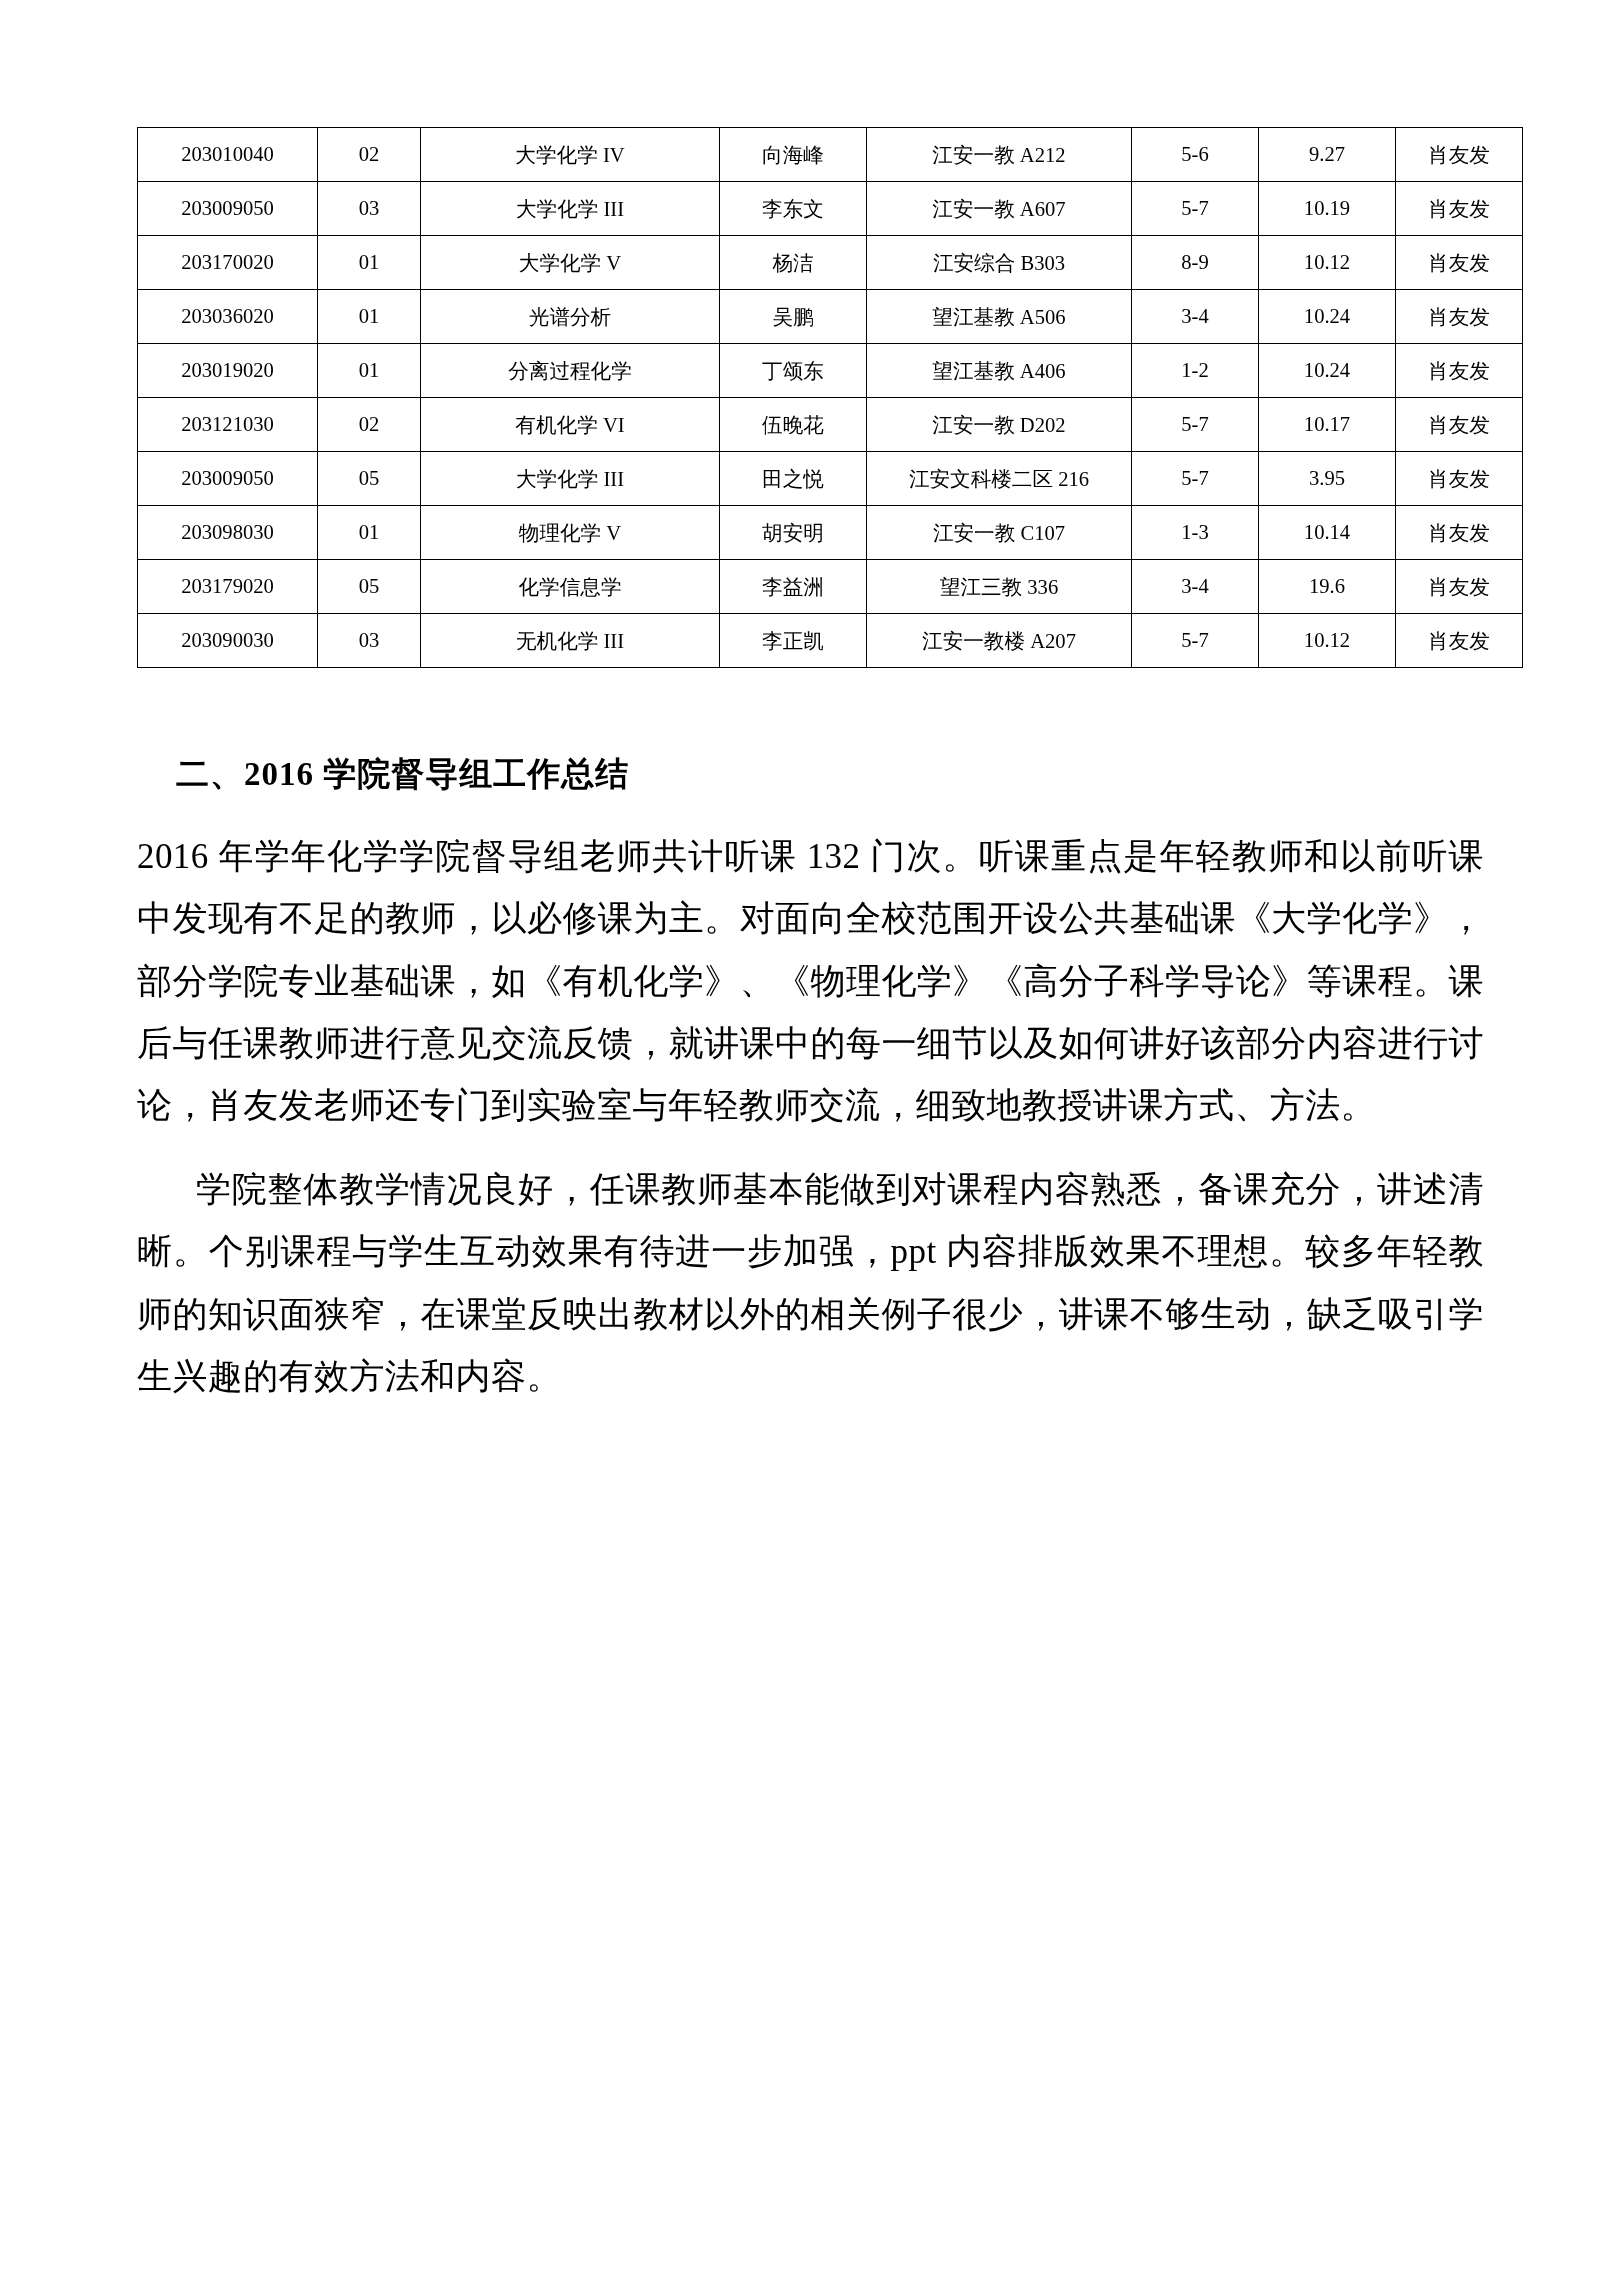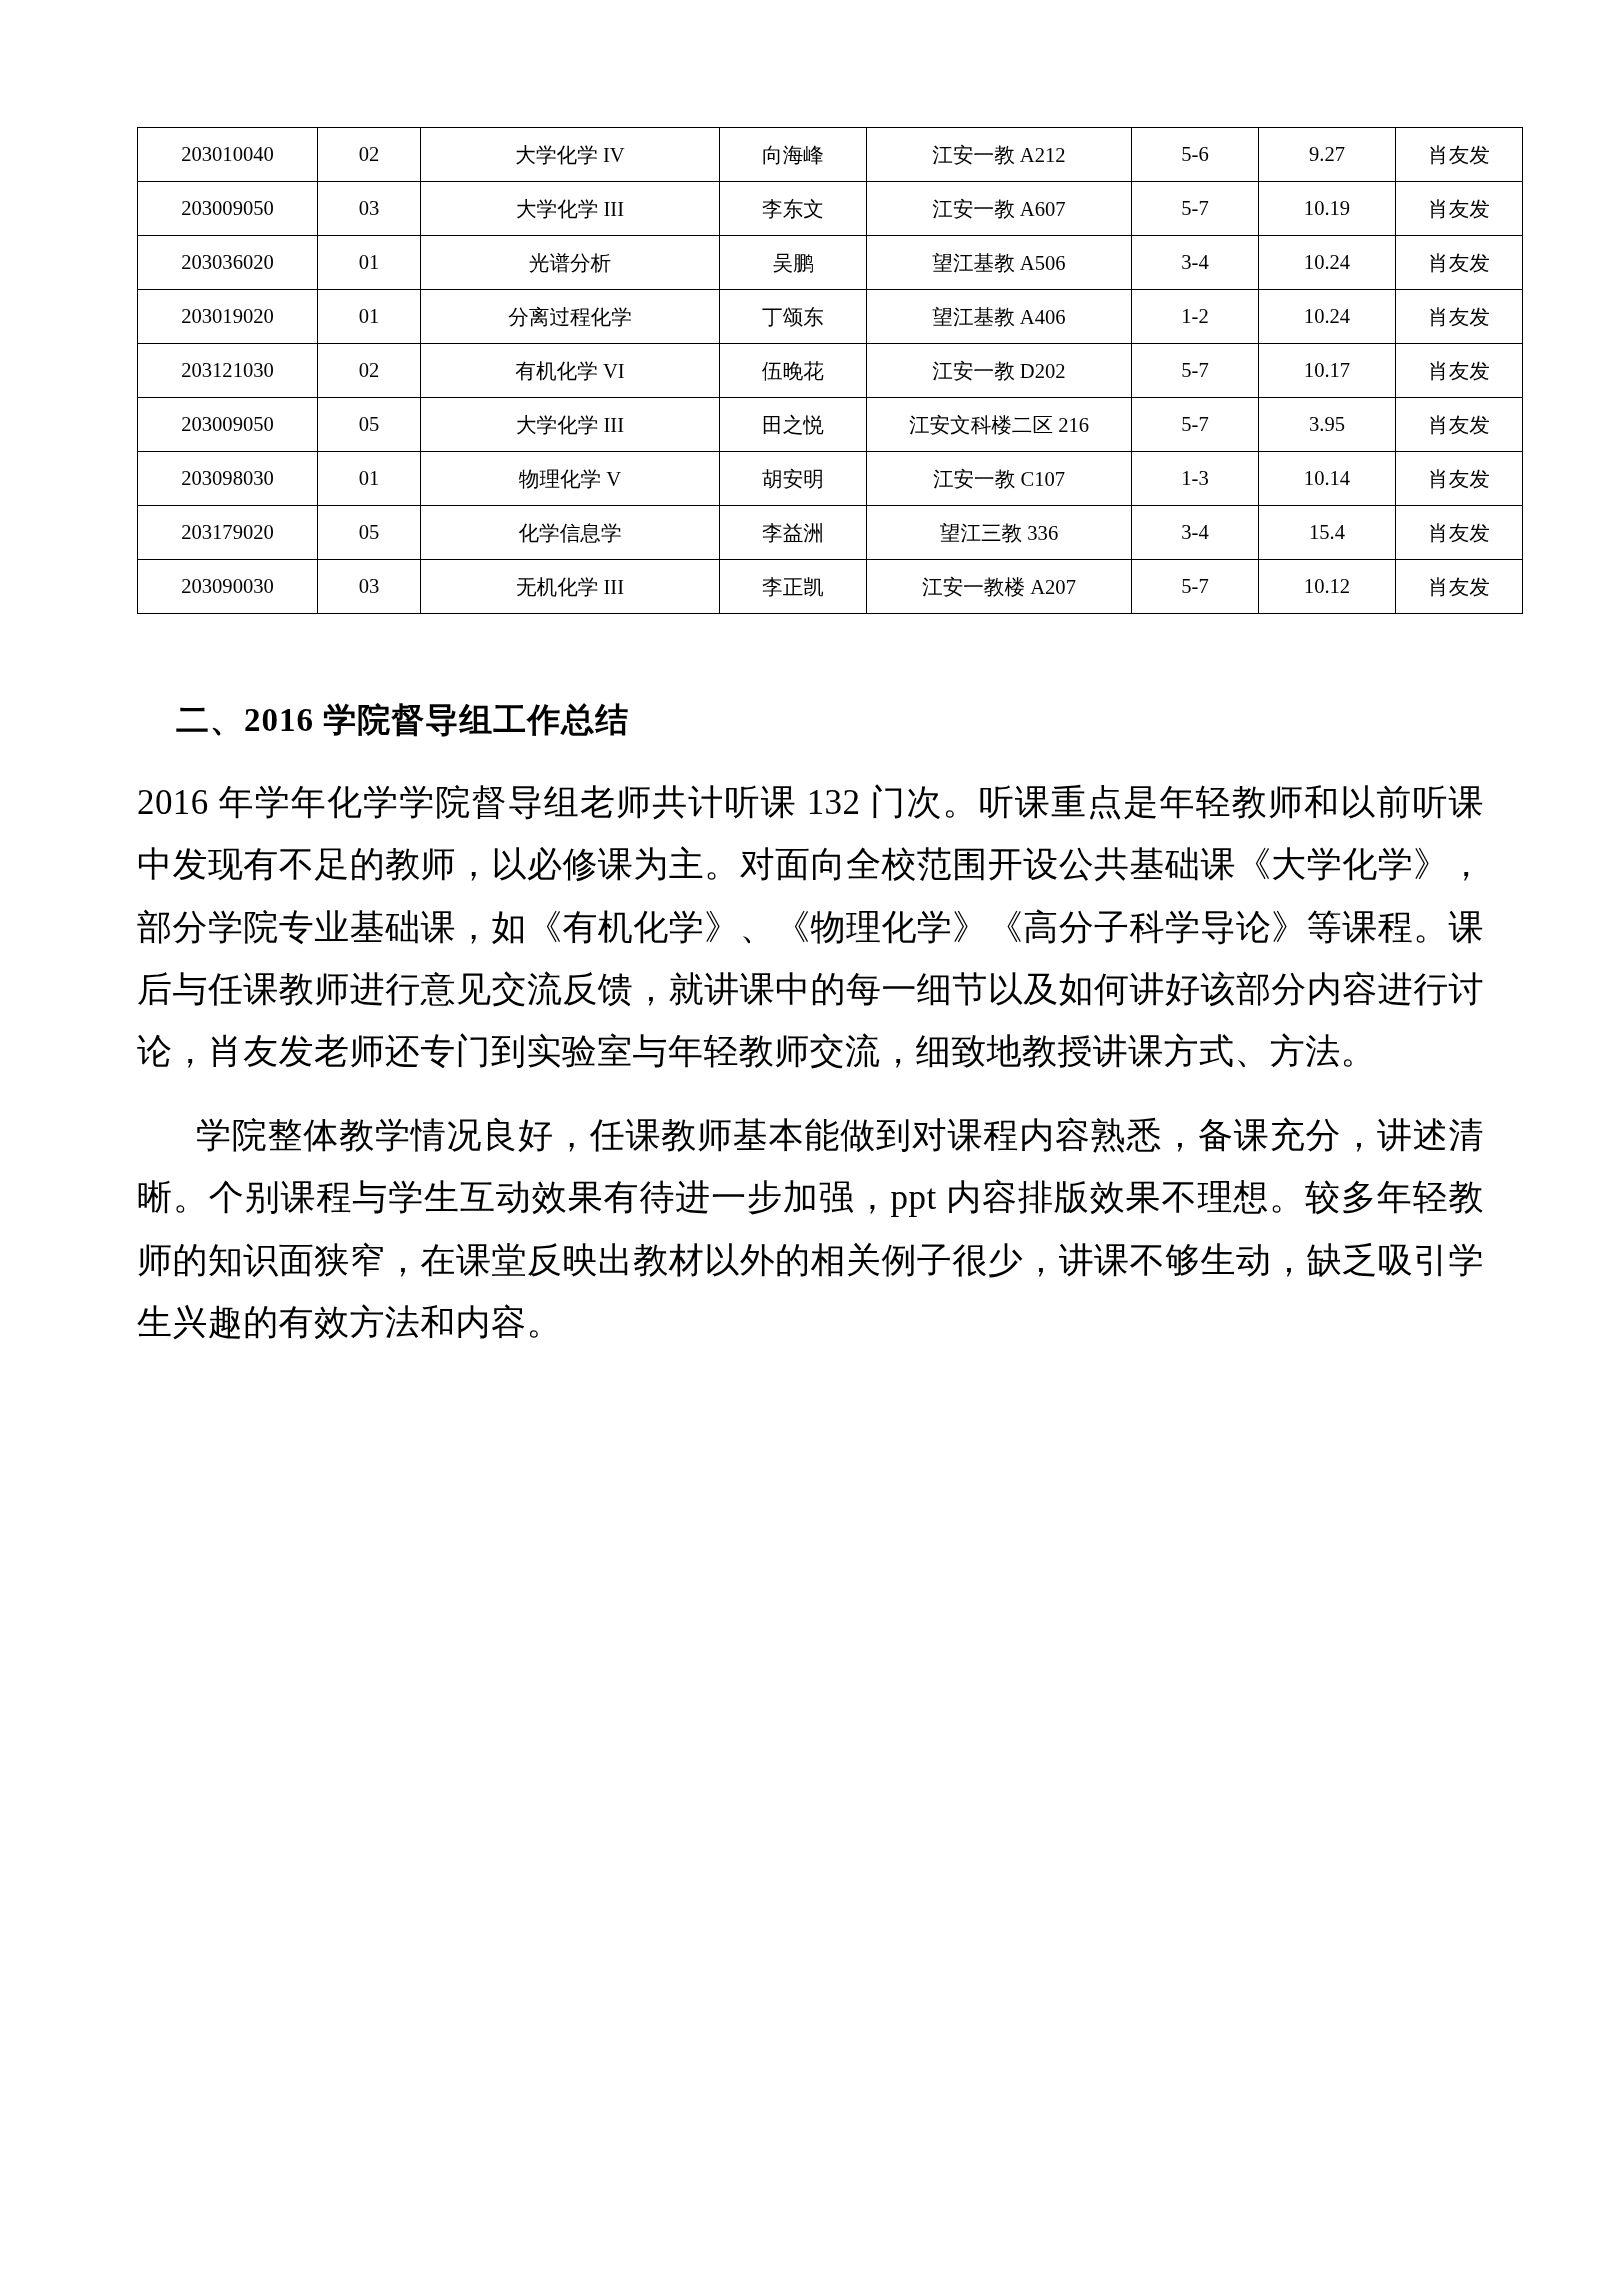--- a/index.html
+++ b/index.html
@@ -103,20 +103,30 @@
         <td>203009050</td>
         <td>03</td>
         <td>大学化学 III</td>
         <td>李东文</td>
         <td>江安一教 A607</td>
         <td>5-7</td>
         <td>10.19</td>
         <td>肖友发</td>
       </tr>
       <tr>
+        <td>203170020</td>
+        <td>01</td>
+        <td>大学化学 V</td>
+        <td>杨洁</td>
+        <td>江安综合 B303</td>
+        <td>8-9</td>
+        <td>10.12</td>
+        <td>肖友发</td>
+      </tr>
+      <tr>
         <td>203036020</td>
         <td>01</td>
         <td>光谱分析</td>
         <td>吴鹏</td>
         <td>望江基教 A506</td>
         <td>3-4</td>
         <td>10.24</td>
         <td>肖友发</td>
       </tr>
       <tr>
@@ -159,21 +169,21 @@
         <td>10.14</td>
         <td>肖友发</td>
       </tr>
       <tr>
         <td>203179020</td>
         <td>05</td>
         <td>化学信息学</td>
         <td>李益洲</td>
         <td>望江三教 336</td>
         <td>3-4</td>
-        <td>15.4</td>
+        <td>19.6</td>
         <td>肖友发</td>
       </tr>
       <tr>
         <td>203090030</td>
         <td>03</td>
         <td>无机化学 III</td>
         <td>李正凯</td>
         <td>江安一教楼 A207</td>
         <td>5-7</td>
         <td>10.12</td>

